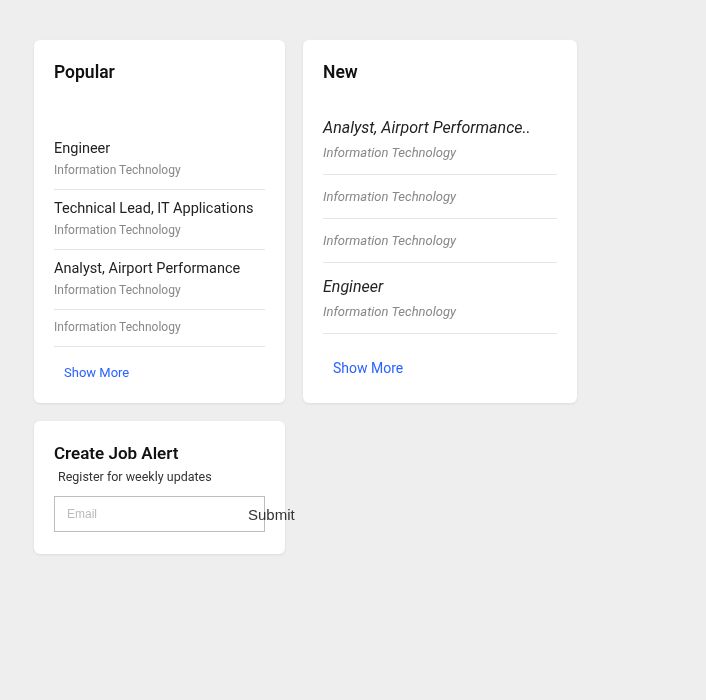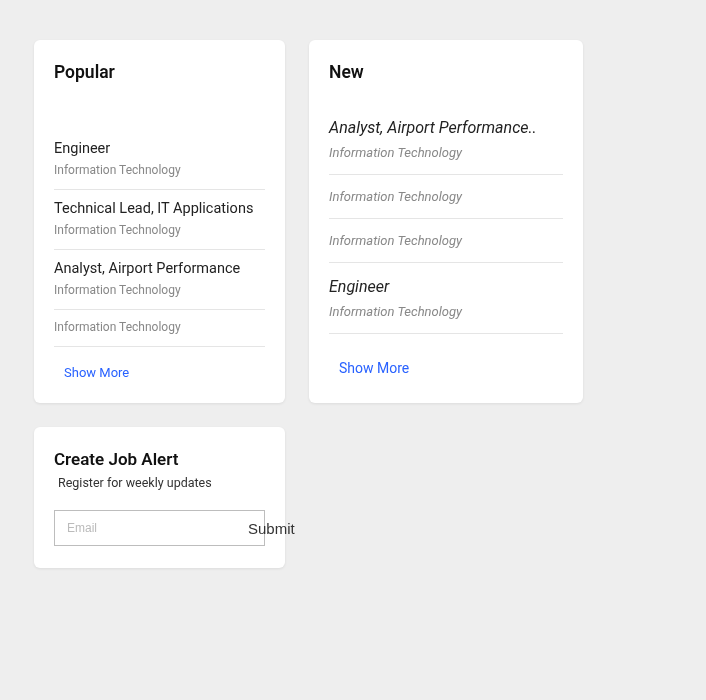--- a/index.html
+++ b/index.html
@@ -10,21 +10,21 @@
     body {
       font-family: -apple-system, BlinkMacSystemFont, "Segoe UI", Roboto, Helvetica, Arial, sans-serif;
       background: #eeeeee;
       width: 706px;
       height: 700px;
       padding: 40px 34px;
     }
     .container {
       display: flex;
       flex-wrap: wrap;
-      gap: 24px;
+      gap: 18px;
     }
     .card {
       background: #ffffff;
       border-radius: 6px;
       box-shadow: 0 1px 3px rgba(0,0,0,0.08);
       padding: 22px 20px 22px 20px;
     }
     .popular-card {
       width: 251px;
     }
@@ -86,21 +86,21 @@
     }
     .alert-title {
       font-size: 17px;
       font-weight: 600;
       color: #111;
       margin-bottom: 6px;
     }
     .alert-subtitle {
       font-size: 12.5px;
       color: #333;
-      margin-bottom: 20px;
+      margin-bottom: 12px;
       padding-left: 4px;
     }
     .email-row {
       display: flex;
       align-items: center;
       border: 1px solid #bdbdbd;
       height: 36px;
     }
     .email-input {
       flex: 1;

